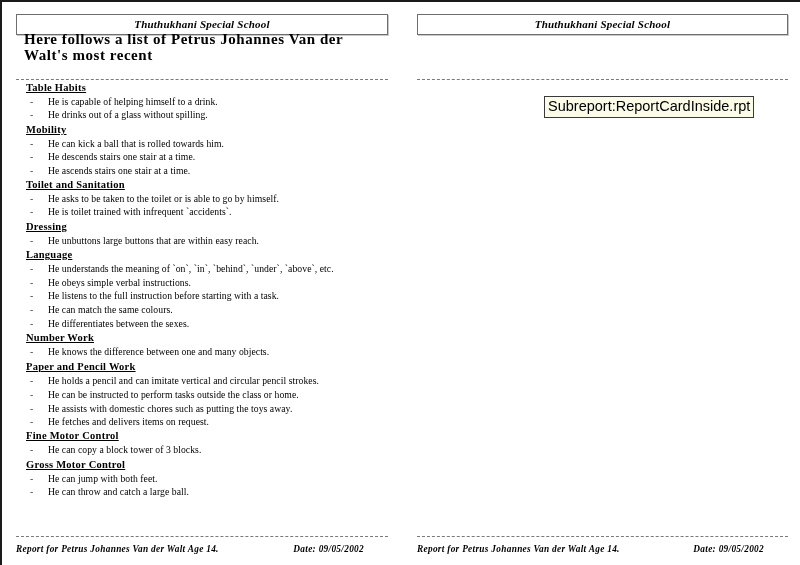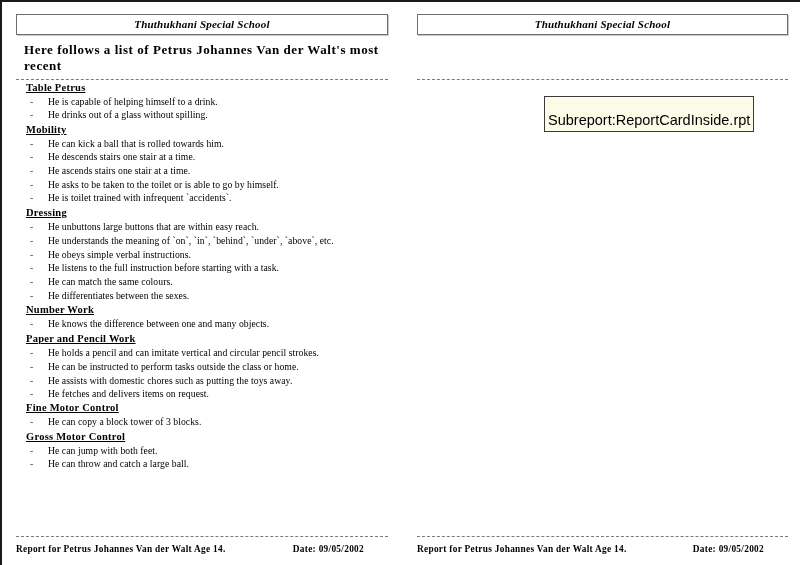--- a/index.html
+++ b/index.html
@@ -66,26 +66,26 @@
     font-style: italic;
     font-size: 11px;
     line-height: 19px;
     letter-spacing: 0.2px;
     white-space: nowrap;
   }
 
   
   .intro {
     position: absolute;
-    top: 40px;
+    top: 30px;
     left: 22px;
     right: 16px;
     font-family: "Liberation Serif", "DejaVu Serif", serif;
     font-weight: bold;
-    font-size: 13px;
+    font-size: 15px;
     line-height: 15.5px;
     letter-spacing: 0.55px;
   }
 
   
   .dashed-rule {
     position: absolute;
     left: 14px;
     right: 14px;
     border-top: 1px dashed #7a7a7a;
@@ -129,38 +129,39 @@
   }
   .item-text { flex: 1 1 auto; }
 
   
   .subreport {
     position: absolute;
     top: 94px;
     left: 141px;
     background: #fbfbe8;
     border: 1px solid #3a3a3a;
-    padding: 15px 3px 2px 3px;
+    padding: 1px 3px 2px 3px;
     font-family: "Liberation Sans", "DejaVu Sans", sans-serif;
     font-size: 14.5px;
     line-height: 17px;
     color: #000000;
     white-space: nowrap;
   }
 
   
   .footer {
     position: absolute;
     left: 14px;
     right: 14px;
     top: 541px;
     display: flex;
     align-items: baseline;
     font-family: "Liberation Serif", "DejaVu Serif", serif;
     font-weight: bold;
+    font-style: italic;
     font-size: 9.3px;
     line-height: 12px;
     letter-spacing: 0.3px;
     white-space: nowrap;
   }
   .footer-name { flex: 0 0 auto; }
   .footer-spacer { flex: 1 1 auto; }
   .footer-date { flex: 0 0 auto; padding-right: 24px; }
 </style>
 </head>
@@ -176,21 +177,21 @@
       </div>
 
       <div class="intro">
         <div>Here follows a list of Petrus Johannes Van der Walt's most recent</div>
       </div>
 
       <div class="dashed-rule rule-top-left"></div>
 
       <div class="list-area" id="list-area">
           <div class="section">
-            <div class="section-heading">Table Petrus</div>
+            <div class="section-heading">Table Habits</div>
             <div class="item">
               <span class="item-dash">-</span>
               <span class="item-text">He is capable of helping himself to a drink.</span>
             </div>
             <div class="item">
               <span class="item-dash">-</span>
               <span class="item-text">He drinks out of a glass without spilling.</span>
             </div>
           </div>
           <div class="section">
@@ -202,37 +203,39 @@
             <div class="item">
               <span class="item-dash">-</span>
               <span class="item-text">He descends stairs one stair at a time.</span>
             </div>
             <div class="item">
               <span class="item-dash">-</span>
               <span class="item-text">He ascends stairs one stair at a time.</span>
             </div>
           </div>
           <div class="section">
+            <div class="section-heading">Toilet and Sanitation</div>
             <div class="item">
               <span class="item-dash">-</span>
               <span class="item-text">He asks to be taken to the toilet or is able to go by himself.</span>
             </div>
             <div class="item">
               <span class="item-dash">-</span>
               <span class="item-text">He is toilet trained with infrequent `accidents`.</span>
             </div>
           </div>
           <div class="section">
             <div class="section-heading">Dressing</div>
             <div class="item">
               <span class="item-dash">-</span>
               <span class="item-text">He unbuttons large buttons that are within easy reach.</span>
             </div>
           </div>
           <div class="section">
+            <div class="section-heading">Language</div>
             <div class="item">
               <span class="item-dash">-</span>
               <span class="item-text">He understands the meaning of `on`, `in`, `behind`, `under`, `above`, etc.</span>
             </div>
             <div class="item">
               <span class="item-dash">-</span>
               <span class="item-text">He obeys simple verbal instructions.</span>
             </div>
             <div class="item">
               <span class="item-dash">-</span>

